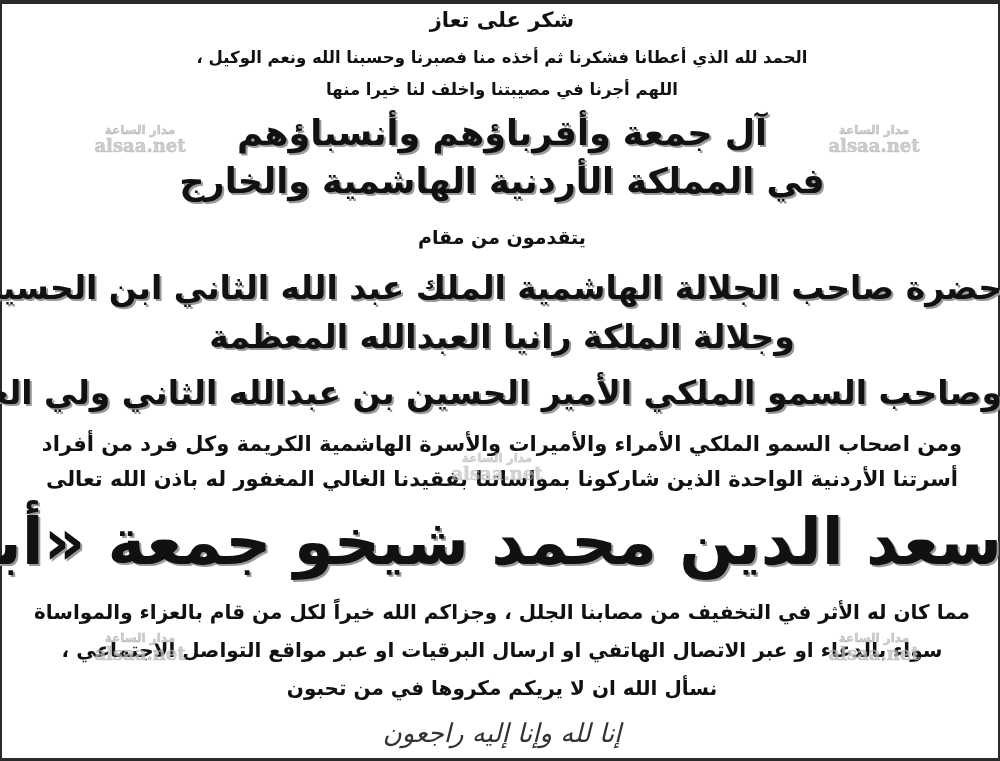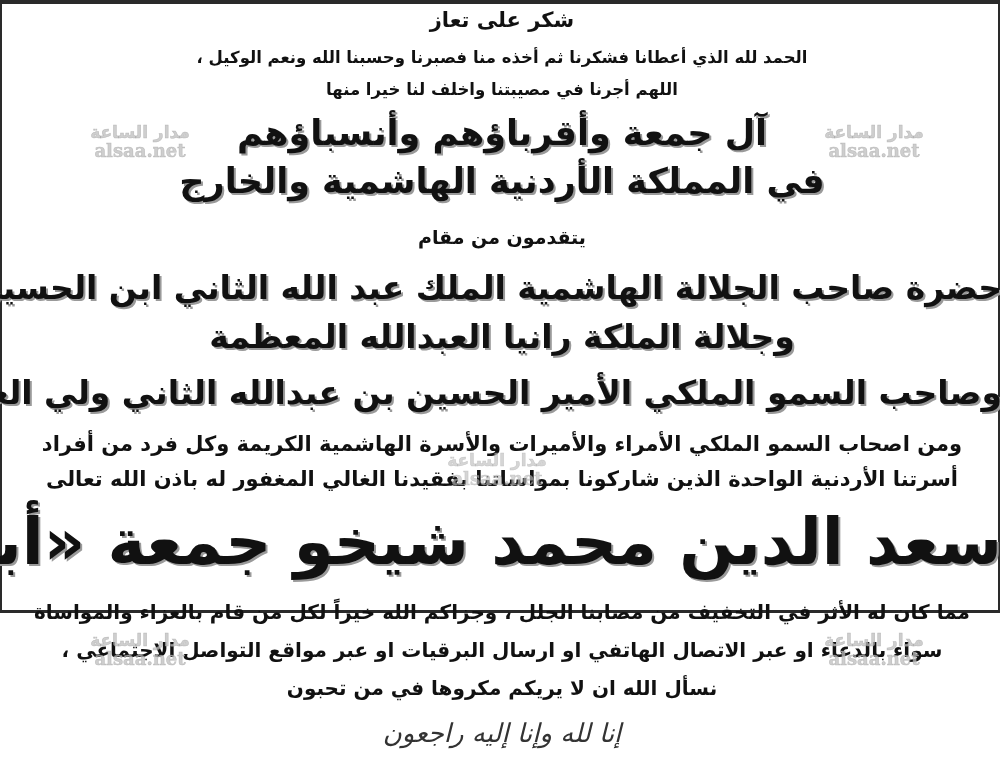--- a/index.html
+++ b/index.html
@@ -11,21 +11,21 @@
       width: 1000px;
       height: 761px;
       overflow: hidden;
       position: relative;
       font-family: "DejaVu Sans", sans-serif;
       color: #111111;
     }
     .frame {
       position: absolute;
       left: 0; top: 0;
-      width: 1000px; height: 613px;
+      width: 1000px; height: 761px;
       box-sizing: border-box;
       border: 2px solid #2a2a2a;
       border-top-width: 4px;
       border-bottom-width: 3px;
       background: #ffffff;
     }
     .line {
       position: absolute;
       left: 0;
       width: 1000px;
@@ -64,21 +64,21 @@
     .watermark {
       position: absolute;
       direction: rtl;
       text-align: center;
       color: rgba(190, 190, 190, 0.75);
       font-weight: bold;
       line-height: 1.05;
       -webkit-text-stroke: 0.5px rgba(160,160,160,0.6);
       pointer-events: none;
     }
-    .watermark .wm-ar { display: block; font-size: 17px; }
+    .watermark .wm-ar { display: block; font-size: 12px; }
     .watermark .wm-en { display: block; font-size: 18px; direction: ltr; font-family: "DejaVu Serif", serif; }
     .wm-left-top { left: 88px; top: 120px; width: 100px; }
     .wm-right-top { left: 822px; top: 120px; width: 100px; }
     .wm-center { left: 440px; top: 448px; width: 110px; opacity: 0.85; }
     .wm-left-bottom { left: 88px; top: 628px; width: 100px; }
     .wm-right-bottom { left: 822px; top: 628px; width: 100px; }
   </style>
 </head>
 <body>
 

